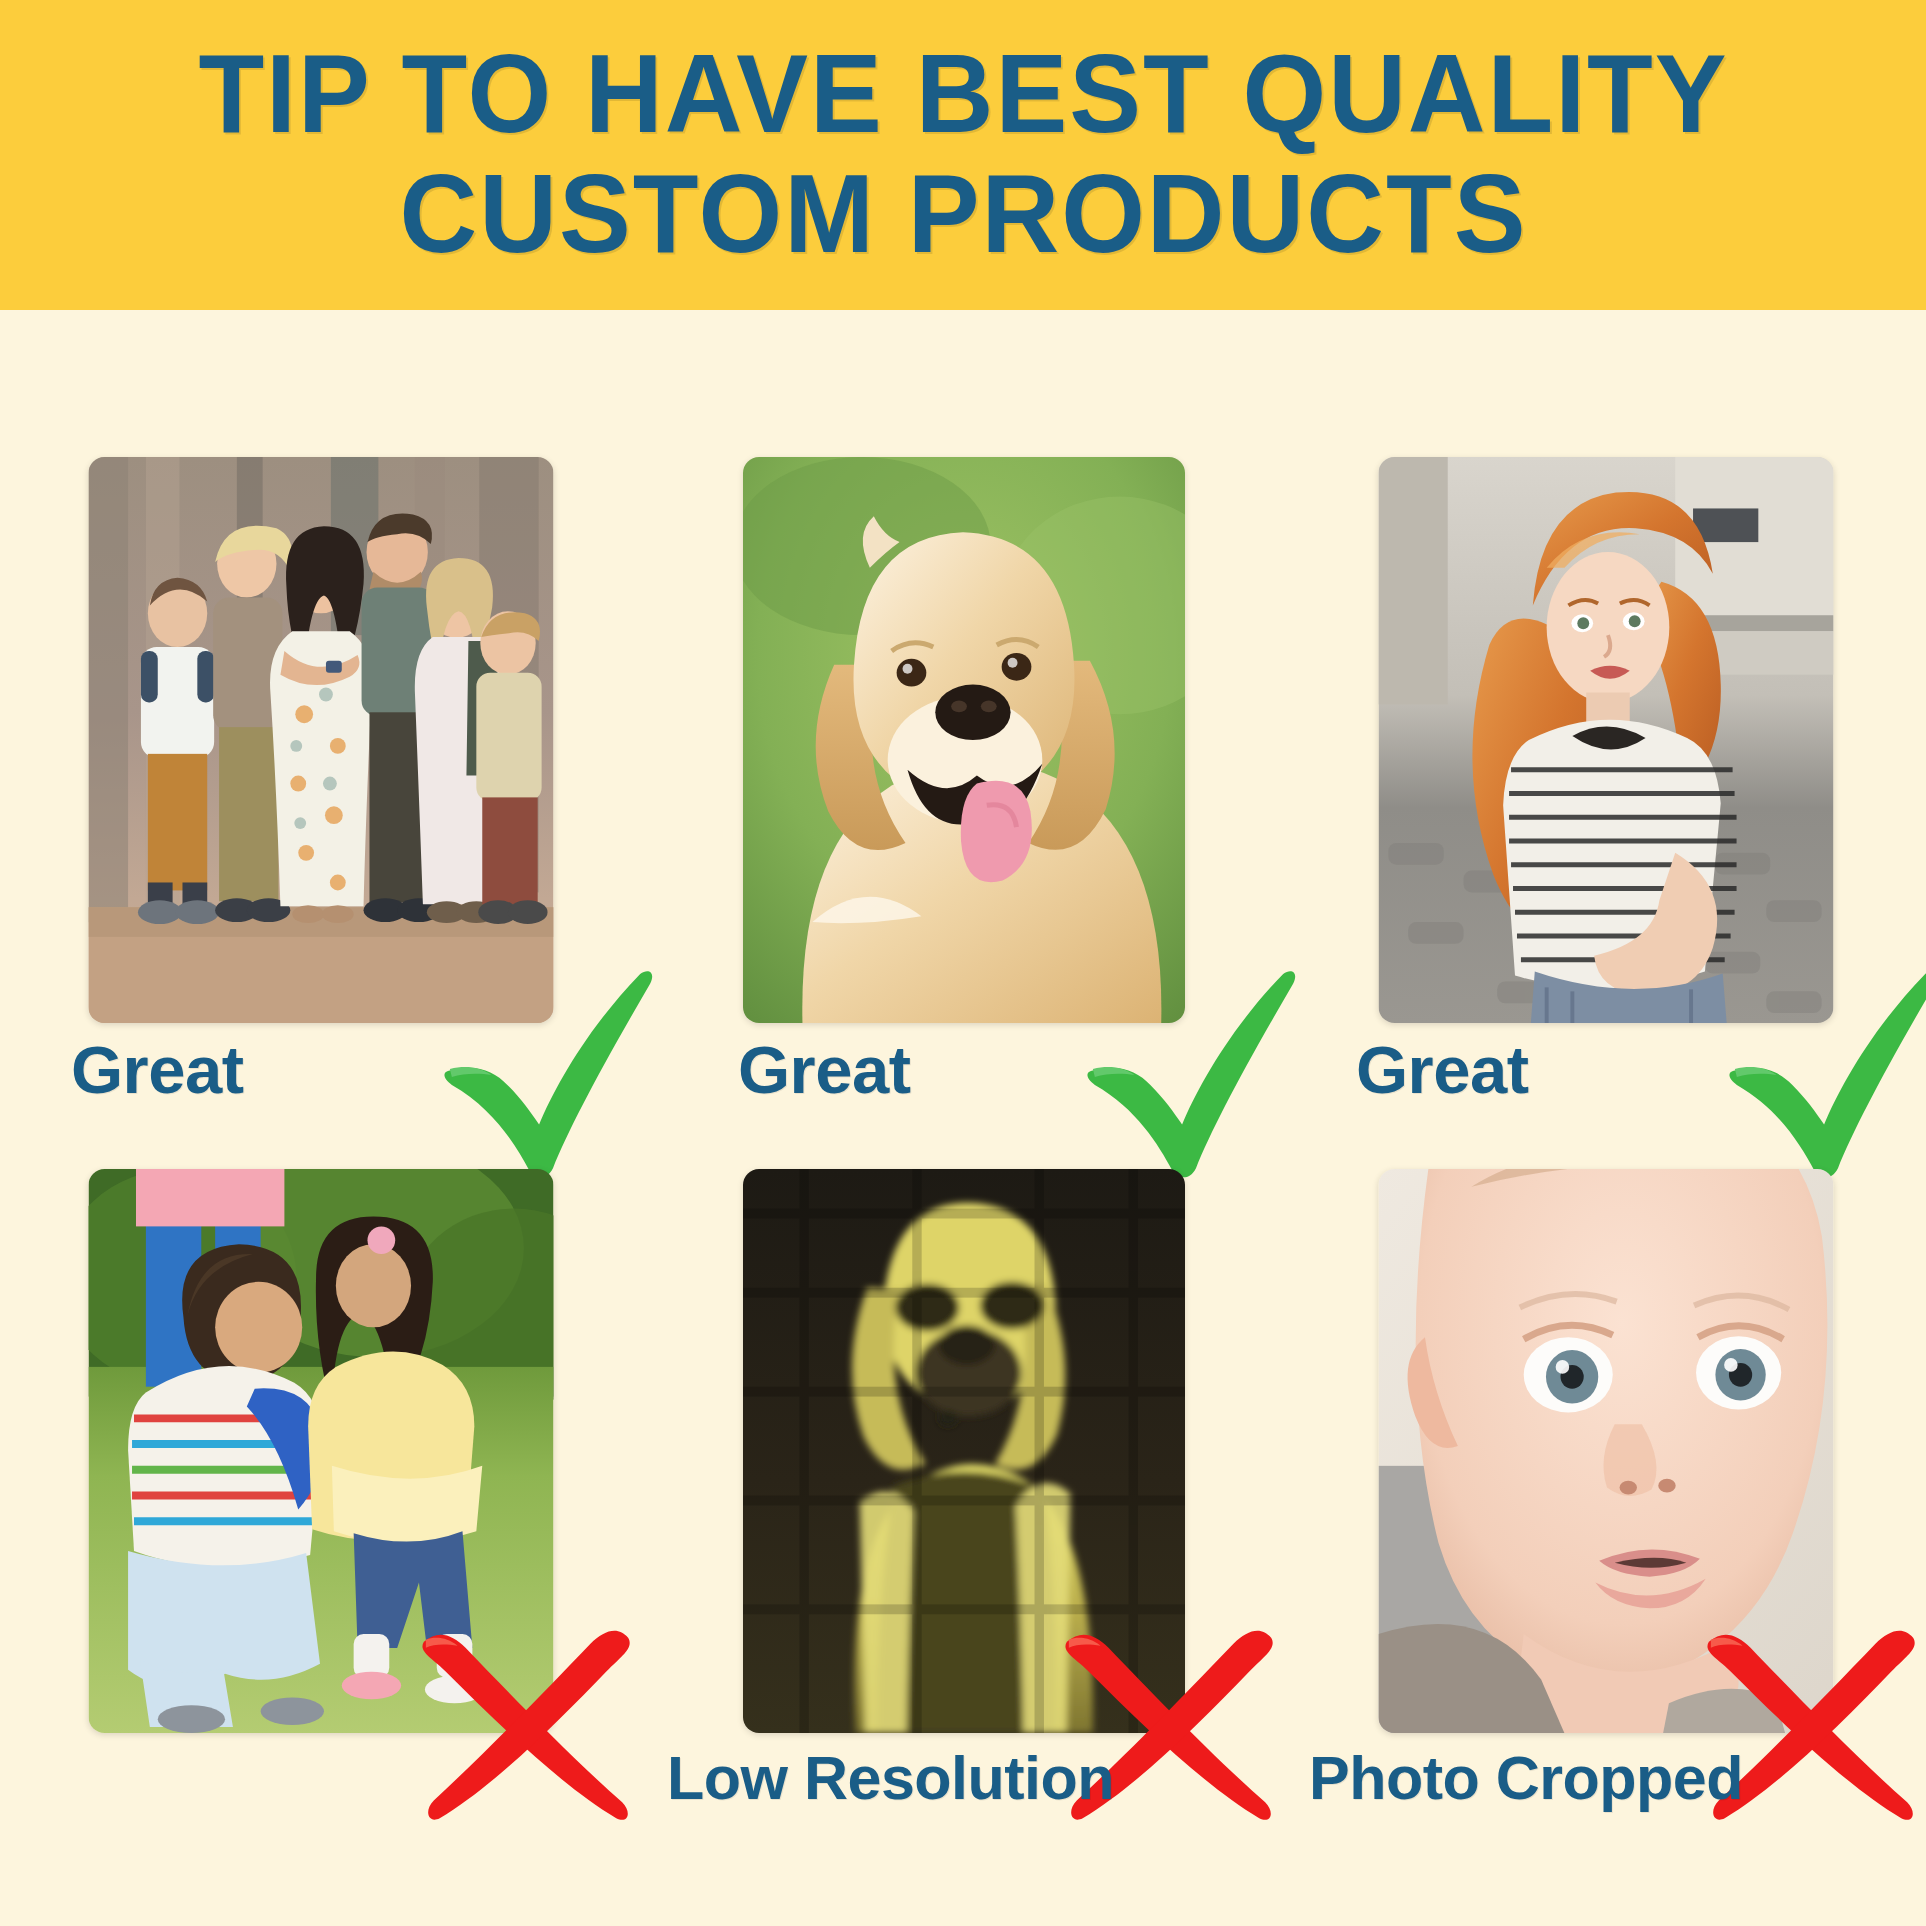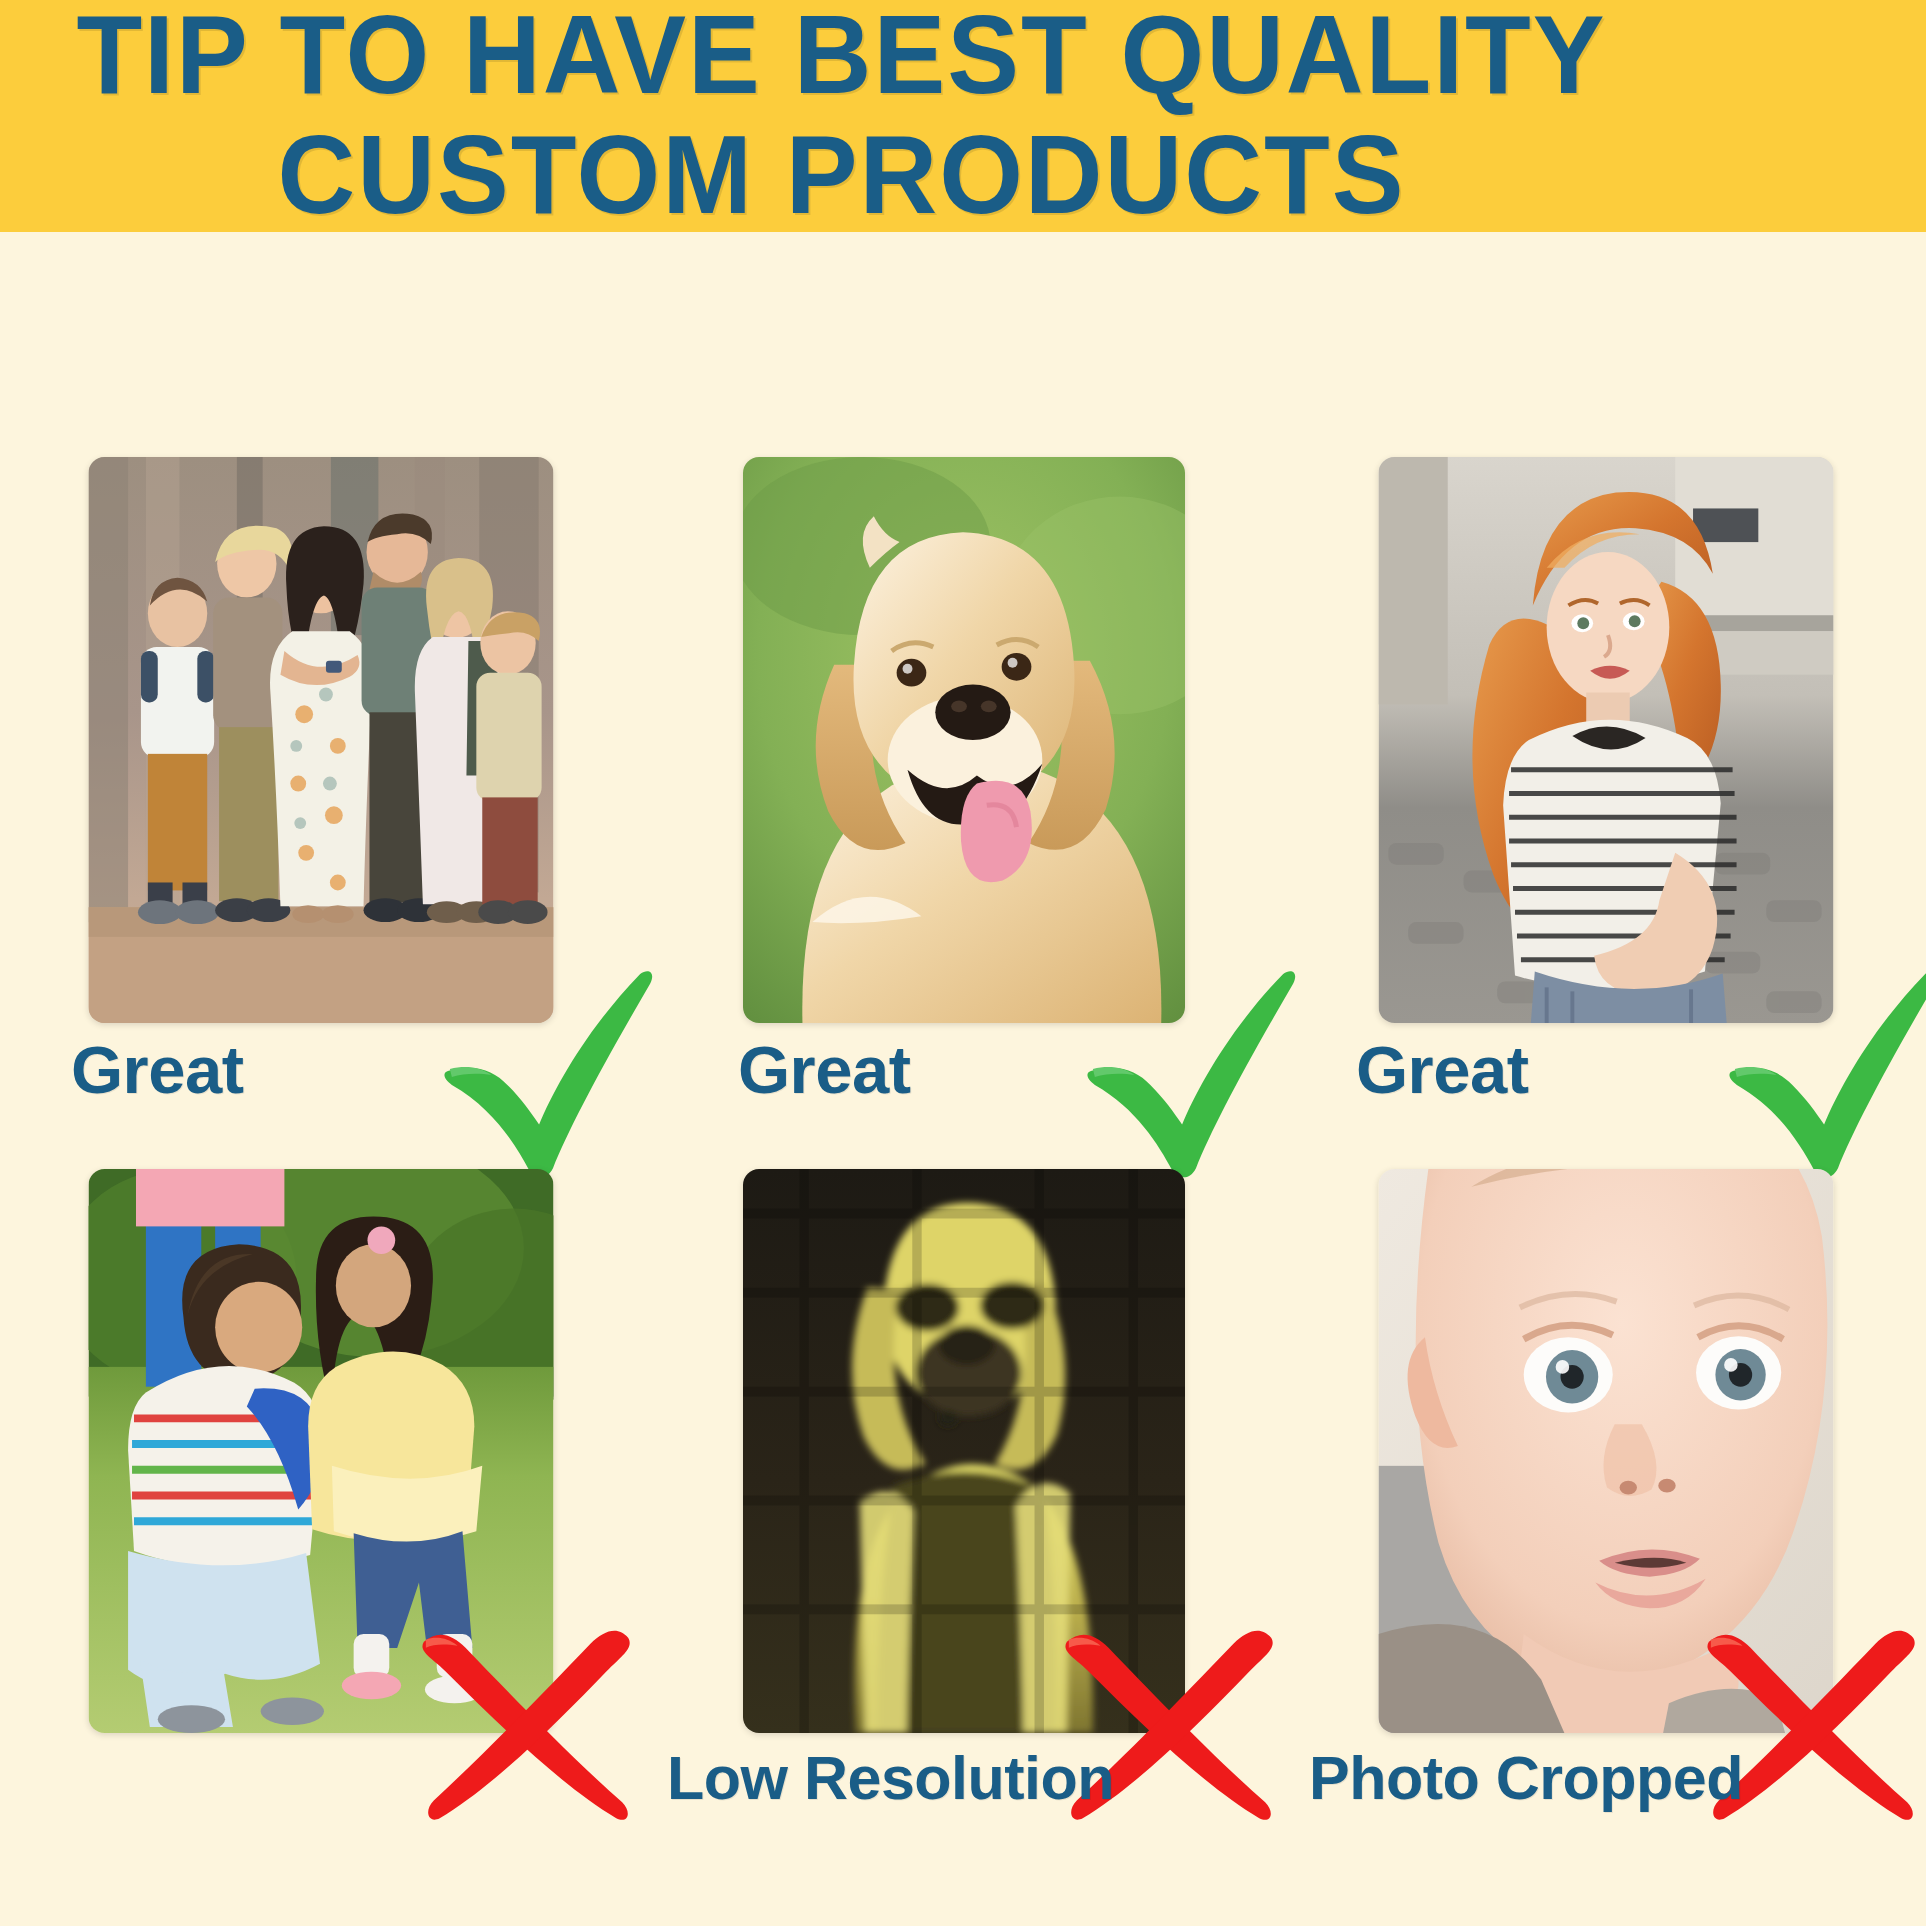--- a/index.html
+++ b/index.html
@@ -6,23 +6,23 @@
   html,body { width:1927px; height:1927px; }
   body {
     background:#fdf5dd;
     font-family:"Liberation Sans", sans-serif;
     overflow:hidden;
     position:relative;
   }
 
   
   .header-band{
-    position:absolute; left:0; top:0; width:1927px; height:232px;
+    position:absolute; left:0; top:0; width:1927px; height:310px;
     background:#fccd3c;
-    display:flex; align-items:center; 
+    display:flex; align-items:center; justify-content:center;
   }
   .header-title{
     color:#1a5d87;
     font-size:111px;
     font-weight:bold;
     line-height:1.08;
     letter-spacing:2px;
     text-align:center;
     text-transform:uppercase;
     font-family:"Liberation Sans", sans-serif;

